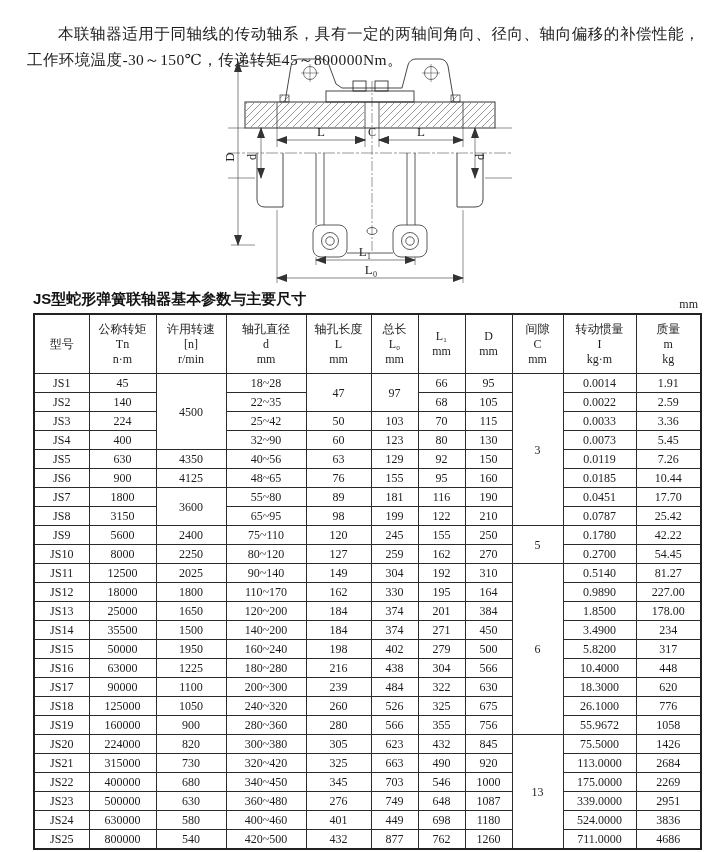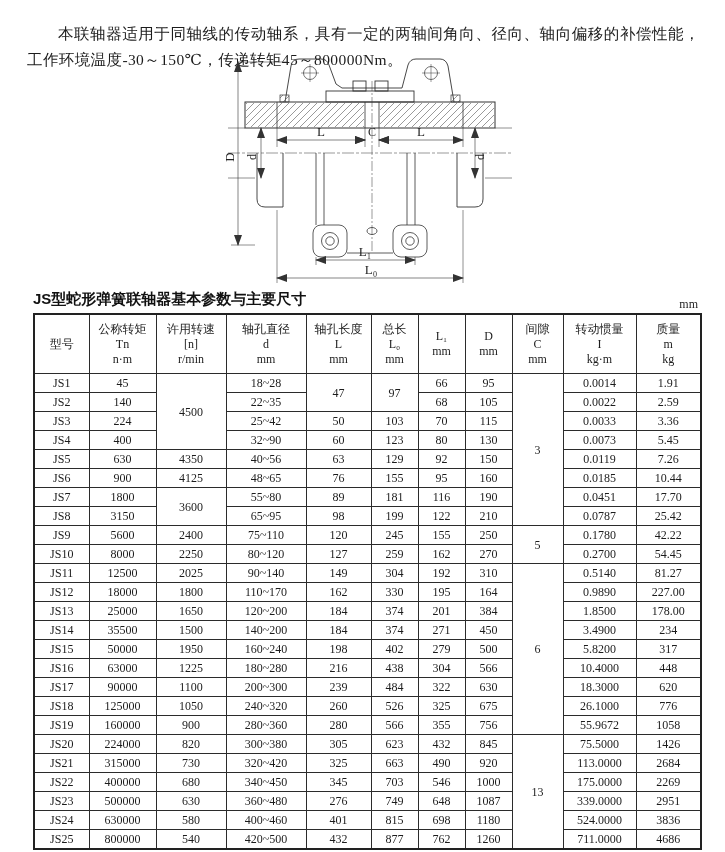--- a/index.html
+++ b/index.html
@@ -494,21 +494,21 @@
         <td>1087</td>
         <td>339.0000</td>
         <td>2951</td>
       </tr>
       <tr>
         <td>JS24</td>
         <td>630000</td>
         <td>580</td>
         <td>400~460</td>
         <td>401</td>
-        <td>815</td>
+        <td>449</td>
         <td>698</td>
         <td>1180</td>
         <td>524.0000</td>
         <td>3836</td>
       </tr>
       <tr>
         <td>JS25</td>
         <td>800000</td>
         <td>540</td>
         <td>420~500</td>

